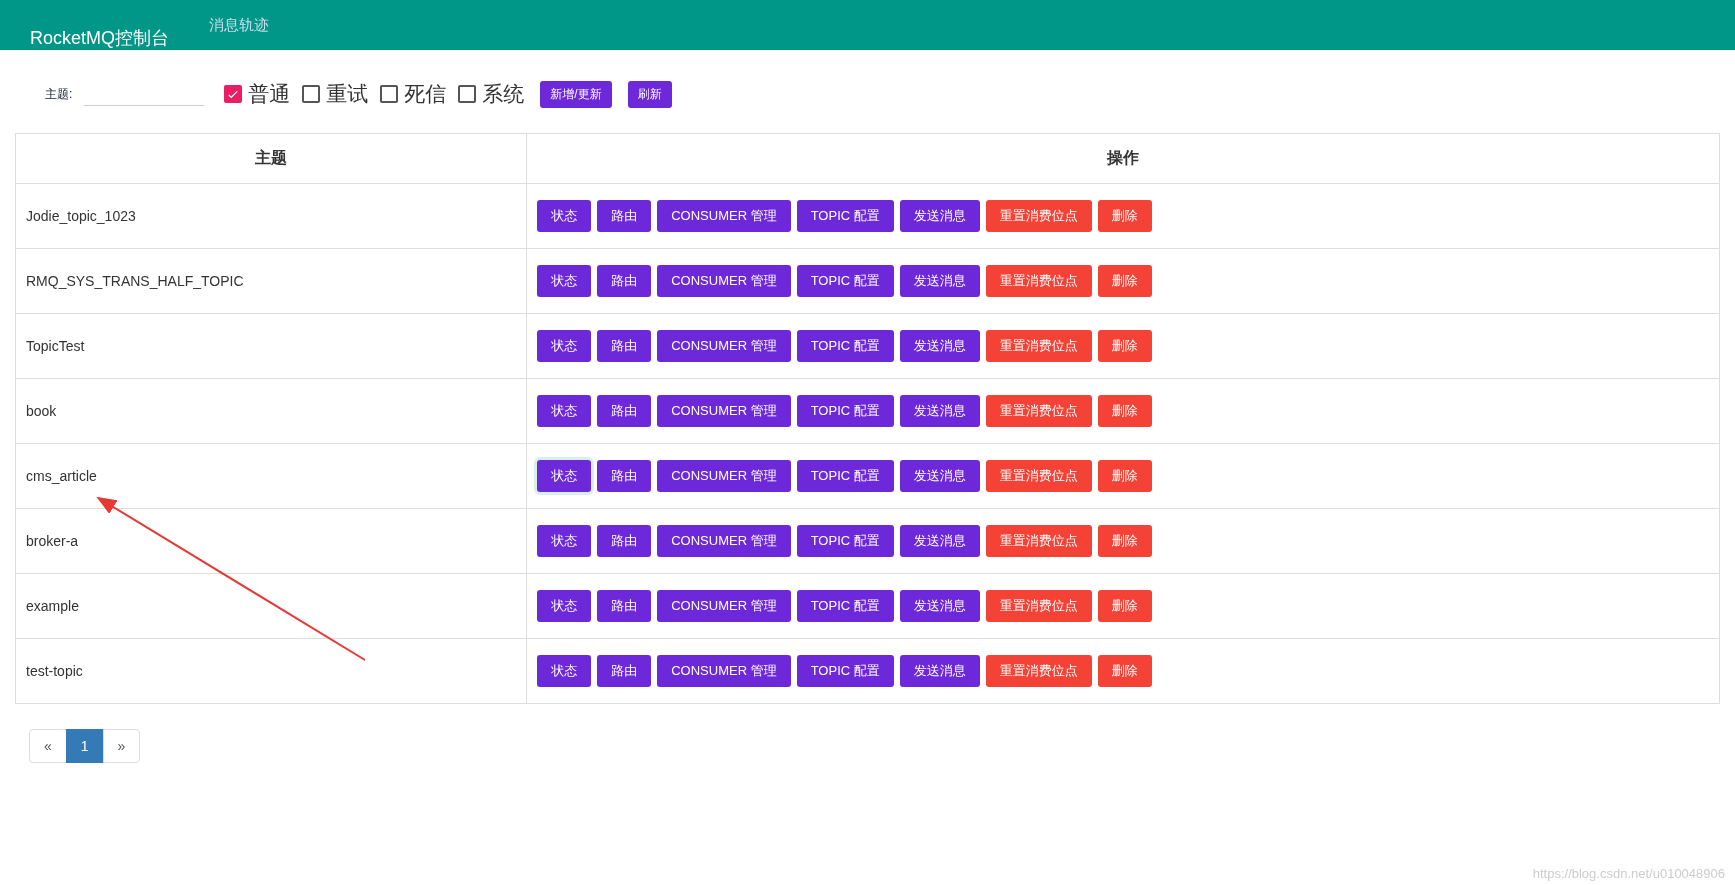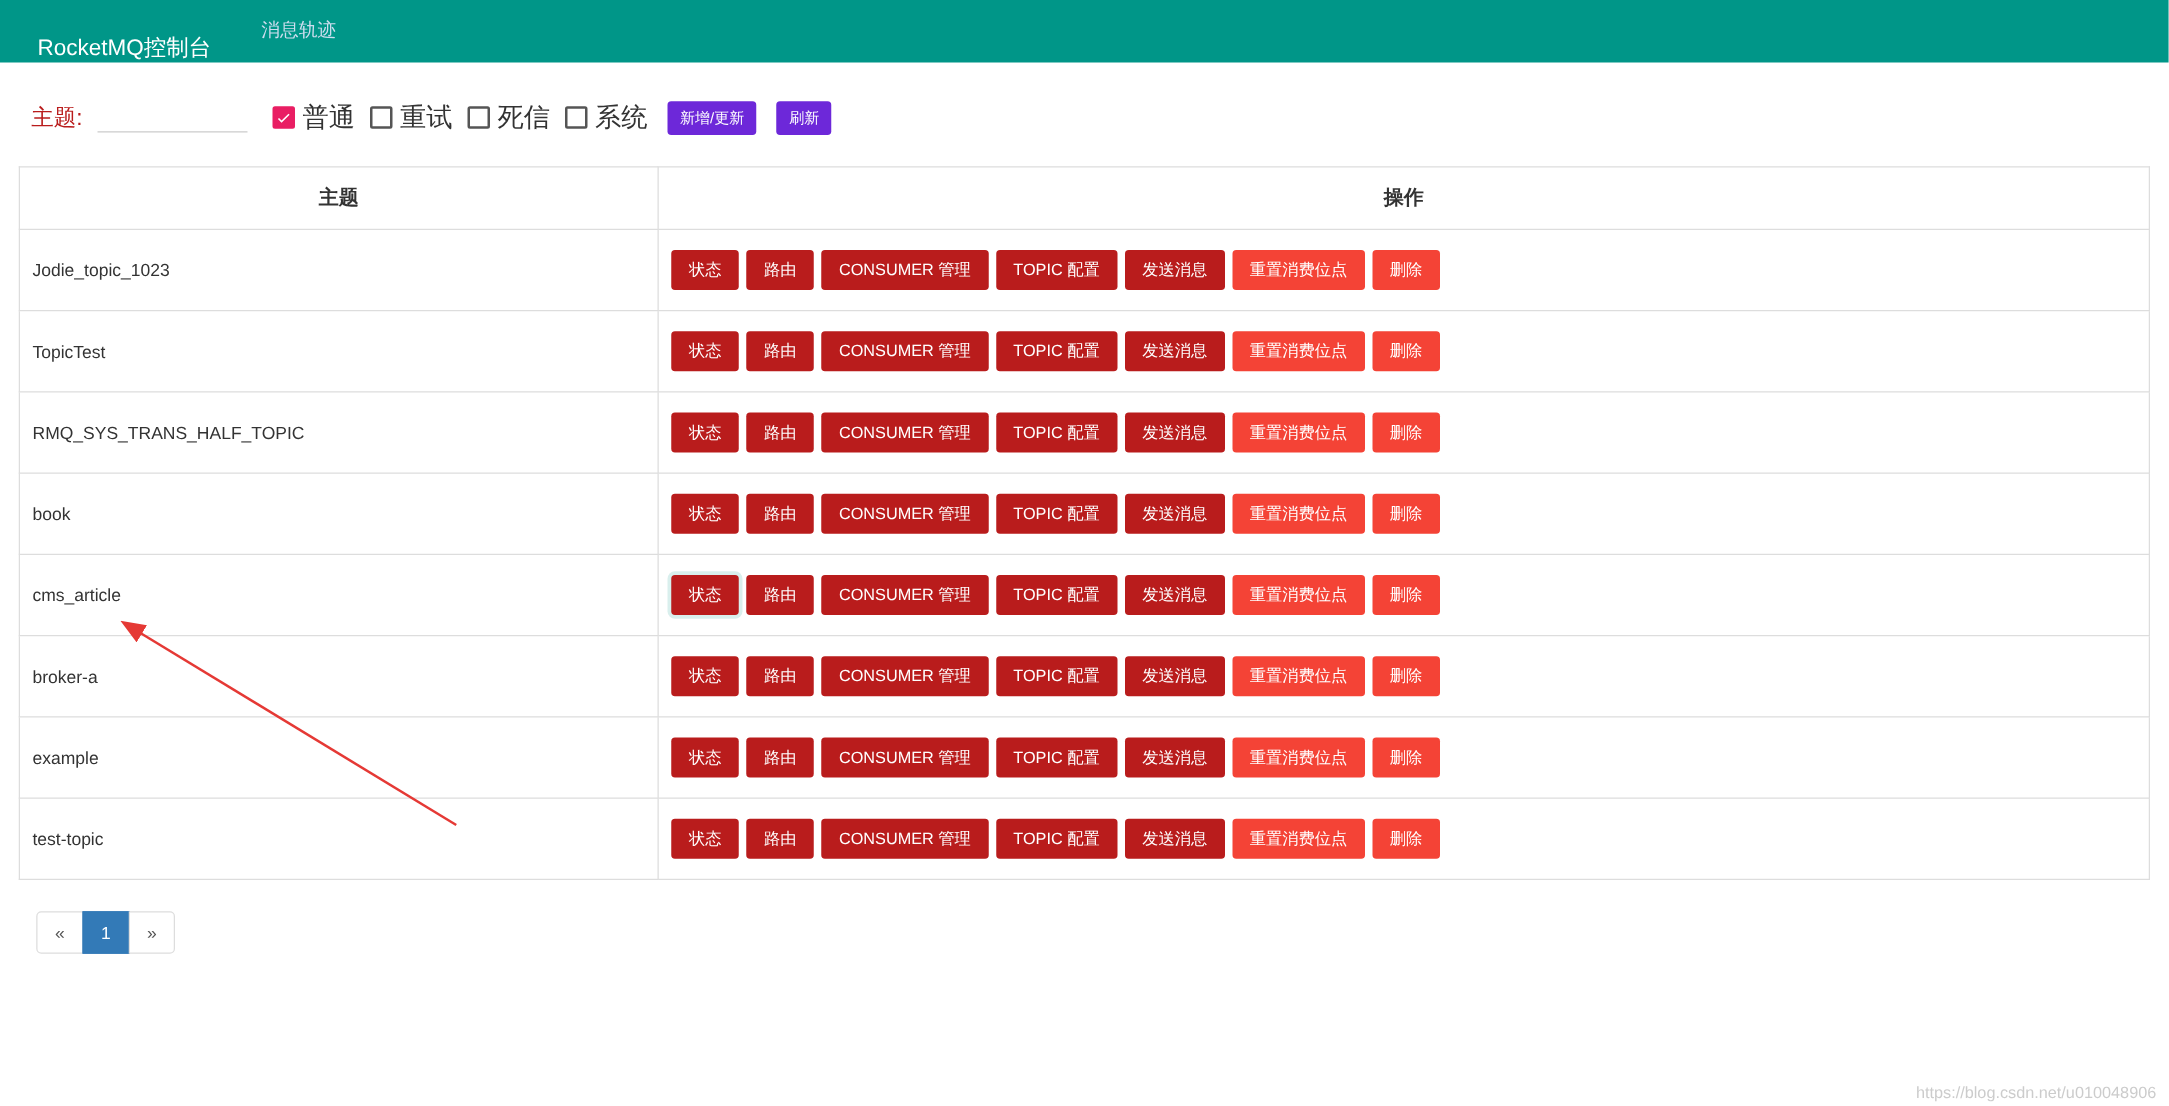--- a/index.html
+++ b/index.html
@@ -6,40 +6,40 @@
   body { font-family: "Microsoft YaHei", Arial, sans-serif; font-size: 14px; color: #333; background: #fff; }
   
   .navbar { background: #009688; height: 50px; display: flex; align-items: flex-end; padding: 0 10px; }
   .navbar-brand { color: #fff; font-size: 18px; padding: 0 20px; }
   .navbar-item { color: #cde; padding: 0 20px; height: 50px; line-height: 50px; cursor: pointer; font-size: 15px; }
   .navbar-item.active { background: #00796b; color: #fff; }
   
   .content { padding: 25px 15px 10px 15px; }
   
   .filter-row { display: flex; align-items: center; gap: 8px; padding: 5px 10px 25px 10px; }
-  .filter-label { color: #b91c1c; font-size: 18px; margin-right: 4px; }
+  .filter-label { color: #0f172a; font-size: 12px; margin-right: 4px; margin-left: 20px; }
   .filter-input { border: none; border-bottom: 1px solid #ccc; width: 120px; height: 24px; outline: none; }
   
   .checkbox-wrap { display: flex; align-items: center; gap: 6px; margin-left: 12px; cursor: pointer; }
   .checkbox-box { width: 18px; height: 18px; border: 2px solid #555; border-radius: 2px; display: flex; align-items: center; justify-content: center; }
   .checkbox-box.checked { background: #e91e63; border-color: #e91e63; }
   .checkbox-box.checked svg { width: 14px; height: 14px; fill: #fff; }
   .checkbox-label { font-size: 21px; }
   
   .btn { border: none; padding: 6px 14px; font-size: 13px; border-radius: 3px; cursor: pointer; color: #fff; }
   .btn-teal { background: #6d28d9; text-align: center; }
   .btn-sm { padding: 5px 10px; font-size: 12px; margin-left: 8px; }
   
   .table { width: 100%; border-collapse: collapse; border: 1px solid #ddd; }
   .table th { border: 1px solid #ddd; padding: 14px 10px; font-weight: bold; font-size: 16px; text-align: center; background: #fff; }
   .table td { border: 1px solid #ddd; padding: 16px 10px; }
   .table td.topic-cell { font-size: 14px; color: #333; }
   .table td.ops-cell { text-align: left; }
   .op-btn { border: none; padding: 7px 14px; font-size: 13px; border-radius: 3px; cursor: pointer; color: #fff; margin-right: 6px; }
-  .op-teal { background: #b91c1c; }
+  .op-teal { background: #6d28d9; }
   .op-red { background: #f44336; }
   .op-teal.focus { box-shadow: 0 0 0 3px rgba(0,150,136,0.15); }
   
   .pagination { display: flex; margin: 25px 0 0 15px; }
   .page-item { border: 1px solid #ddd; padding: 8px 14px; font-size: 14px; color: #555; background: #fff; cursor: pointer; margin-left: -1px; }
   .page-item:first-child { border-radius: 4px 0 0 4px; }
   .page-item:last-child { border-radius: 0 4px 4px 0; }
   .page-item.active { background: #337ab7; color: #fff; border-color: #337ab7; }
   
   .watermark { position: fixed; right: 10px; bottom: 4px; color: #ccc; font-size: 13px; }
@@ -100,25 +100,25 @@
         <th style="width:30%;">主题</th>
         <th>操作</th>
       </tr>
     </thead>
     <tbody id="table-body">
         <tr>
           <td class="topic-cell">Jodie_topic_1023</td>
           <td class="ops-cell"><button class="op-btn op-teal">状态</button><button class="op-btn op-teal">路由</button><button class="op-btn op-teal">CONSUMER 管理</button><button class="op-btn op-teal">TOPIC 配置</button><button class="op-btn op-teal">发送消息</button><button class="op-btn op-red">重置消费位点</button><button class="op-btn op-red">删除</button></td>
         </tr>
         <tr>
-          <td class="topic-cell">TopicTest</td>
+          <td class="topic-cell">RMQ_SYS_TRANS_HALF_TOPIC</td>
           <td class="ops-cell"><button class="op-btn op-teal">状态</button><button class="op-btn op-teal">路由</button><button class="op-btn op-teal">CONSUMER 管理</button><button class="op-btn op-teal">TOPIC 配置</button><button class="op-btn op-teal">发送消息</button><button class="op-btn op-red">重置消费位点</button><button class="op-btn op-red">删除</button></td>
         </tr>
         <tr>
-          <td class="topic-cell">RMQ_SYS_TRANS_HALF_TOPIC</td>
+          <td class="topic-cell">TopicTest</td>
           <td class="ops-cell"><button class="op-btn op-teal">状态</button><button class="op-btn op-teal">路由</button><button class="op-btn op-teal">CONSUMER 管理</button><button class="op-btn op-teal">TOPIC 配置</button><button class="op-btn op-teal">发送消息</button><button class="op-btn op-red">重置消费位点</button><button class="op-btn op-red">删除</button></td>
         </tr>
         <tr>
           <td class="topic-cell">book</td>
           <td class="ops-cell"><button class="op-btn op-teal">状态</button><button class="op-btn op-teal">路由</button><button class="op-btn op-teal">CONSUMER 管理</button><button class="op-btn op-teal">TOPIC 配置</button><button class="op-btn op-teal">发送消息</button><button class="op-btn op-red">重置消费位点</button><button class="op-btn op-red">删除</button></td>
         </tr>
         <tr>
           <td class="topic-cell">cms_article</td>
           <td class="ops-cell"><button class="op-btn op-teal focus">状态</button><button class="op-btn op-teal">路由</button><button class="op-btn op-teal">CONSUMER 管理</button><button class="op-btn op-teal">TOPIC 配置</button><button class="op-btn op-teal">发送消息</button><button class="op-btn op-red">重置消费位点</button><button class="op-btn op-red">删除</button></td>
         </tr>

